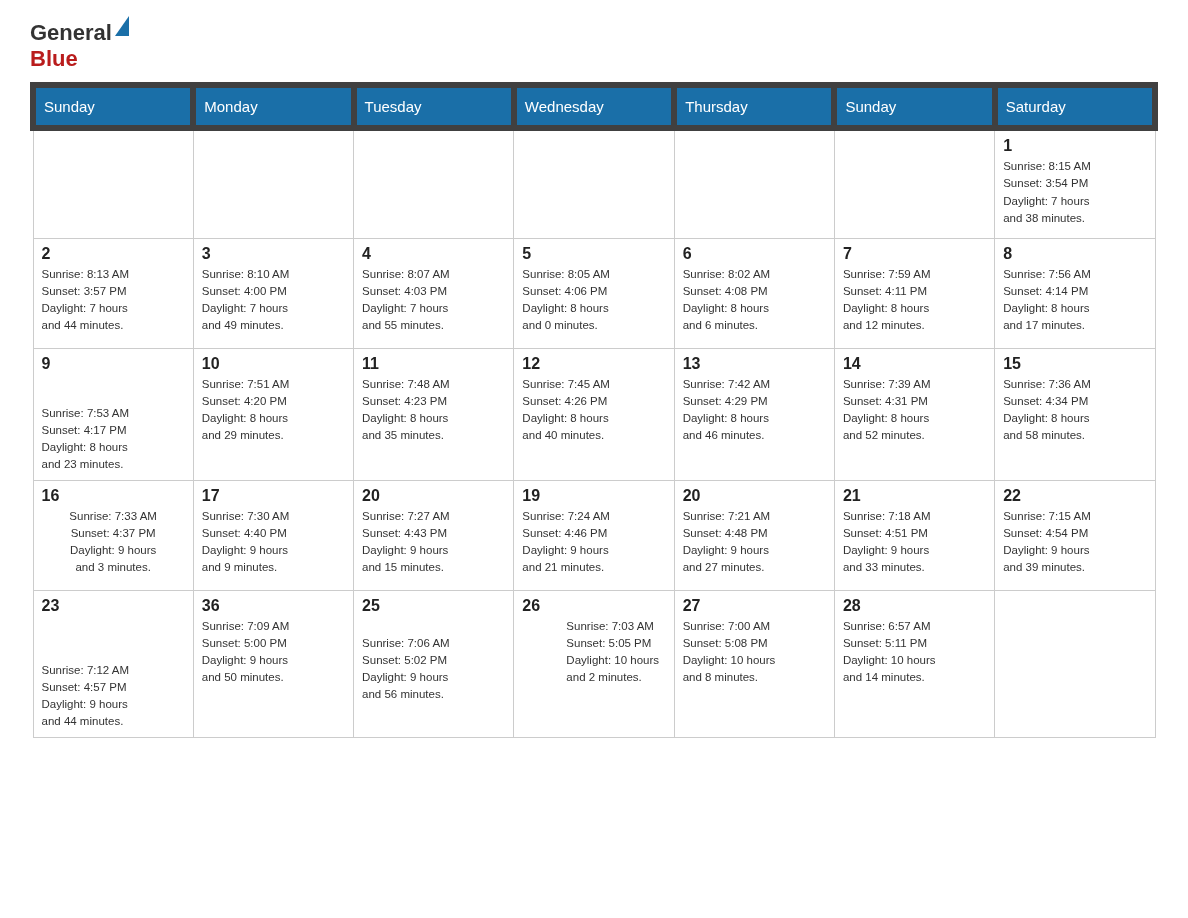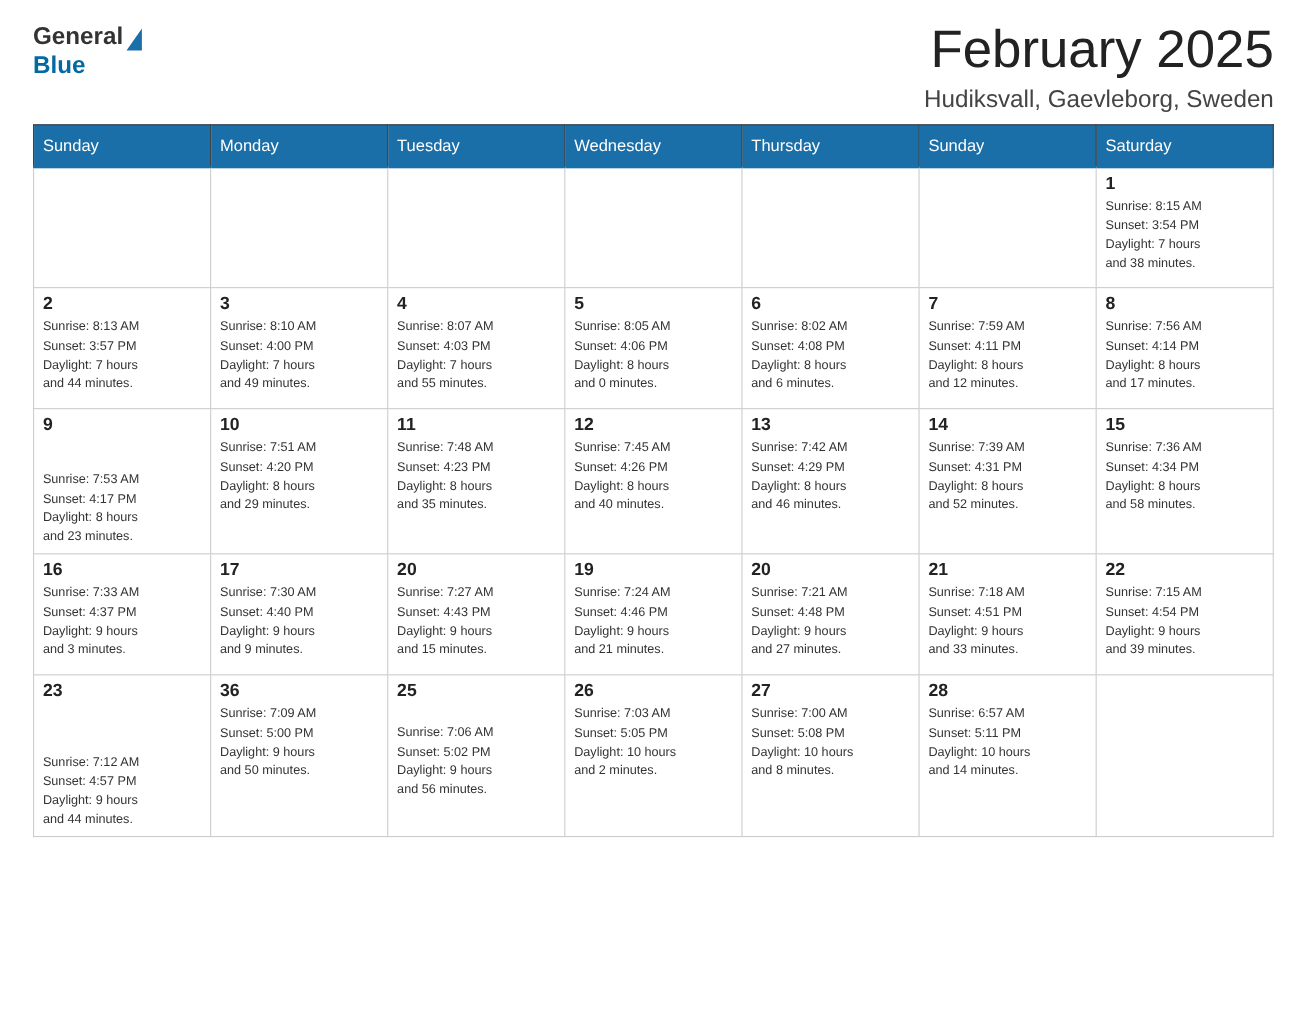--- a/index.html
+++ b/index.html
@@ -21,37 +21,37 @@
       align-items: center;
     }
     .logo-text-general {
       font-size: 22px;
       font-weight: bold;
       color: #333;
     }
     .logo-text-blue {
       font-size: 22px;
       font-weight: bold;
-      color: #0369a1;
+      color: #b91c1c;
     }
     .logo-icon {
       width: 0;
       height: 0;
       border-left: 14px solid transparent;
       border-bottom: 20px solid #1a6fa8;
       margin-left: 3px;
       margin-top: -4px;
     }
     .logo-wrapper {
       display: flex;
       flex-direction: column;
     }
     .logo-top-row {
       display: flex;
-      align-items: flex-end;
+      align-items: flex-start;
     }
     .title-section {
       text-align: right;
     }
     .month-title {
       font-size: 48px;
       font-weight: normal;
       color: #222;
       line-height: 1.1;
     }
@@ -65,21 +65,21 @@
       border-collapse: collapse;
       margin-top: 10px;
     }
     .calendar th {
       background-color: #1a6fa8;
       color: #fff;
       padding: 10px 8px;
       font-size: 15px;
       font-weight: normal;
       text-align: left;
-      border: 1px solid #404040;
+      border: 6px solid #404040;
     }
     .calendar td {
       border: 1px solid #ccc;
       vertical-align: top;
       padding: 6px 8px;
       width: calc(100% / 7);
       min-height: 110px;
       height: 110px;
     }
     .day-number {
@@ -110,24 +110,20 @@
 <div class="header">
   <div class="logo">
     <div class="logo-wrapper">
       <div class="logo-top-row">
         <span class="logo-text-general">General</span>
         <div class="logo-icon"></div>
       </div>
       <span class="logo-text-blue">Blue</span>
     </div>
   </div>
-  <div class="title-section">
-    <div class="month-title">February 2025</div>
-    <div class="location-title">Hudiksvall, Gaevleborg, Sweden</div>
-  </div>
 </div>
 
 <table class="calendar">
   <thead>
     <tr>
     <th>Sunday</th>
         <th>Monday</th>
         <th>Tuesday</th>
         <th>Wednesday</th>
         <th>Thursday</th>
@@ -249,21 +245,21 @@
           <span class="day-number">15</span>
           <div class="day-info" style="white-space: pre-line;">Sunrise: 7:36 AM
 Sunset: 4:34 PM
 Daylight: 8 hours
 and 58 minutes.</div>
         </td>
       </tr>
       <tr>
         <td>
           <span class="day-number">16</span>
-          <div class="day-info" style="white-space: pre-line;">Sunrise: 7:33 AM
+          <div class="day-info" style="white-space: pre-line; text-align: center;">Sunrise: 7:33 AM
 Sunset: 4:37 PM
 Daylight: 9 hours
 and 3 minutes.</div>
         </td>
         <td>
           <span class="day-number">17</span>
           <div class="day-info" style="white-space: pre-line;">Sunrise: 7:30 AM
 Sunset: 4:40 PM
 Daylight: 9 hours
 and 9 minutes.</div>
@@ -321,21 +317,21 @@
         </td>
         <td>
           <span class="day-number">25</span>
           <div class="day-info" style="white-space: pre-line; margin-top: 20px;">Sunrise: 7:06 AM
 Sunset: 5:02 PM
 Daylight: 9 hours
 and 56 minutes.</div>
         </td>
         <td>
           <span class="day-number">26</span>
-          <div class="day-info" style="white-space: pre-line;">Sunrise: 7:03 AM
+          <div class="day-info" style="white-space: pre-line; margin-left: 44px;">Sunrise: 7:03 AM
 Sunset: 5:05 PM
 Daylight: 10 hours
 and 2 minutes.</div>
         </td>
         <td>
           <span class="day-number">27</span>
           <div class="day-info" style="white-space: pre-line;">Sunrise: 7:00 AM
 Sunset: 5:08 PM
 Daylight: 10 hours
 and 8 minutes.</div>

